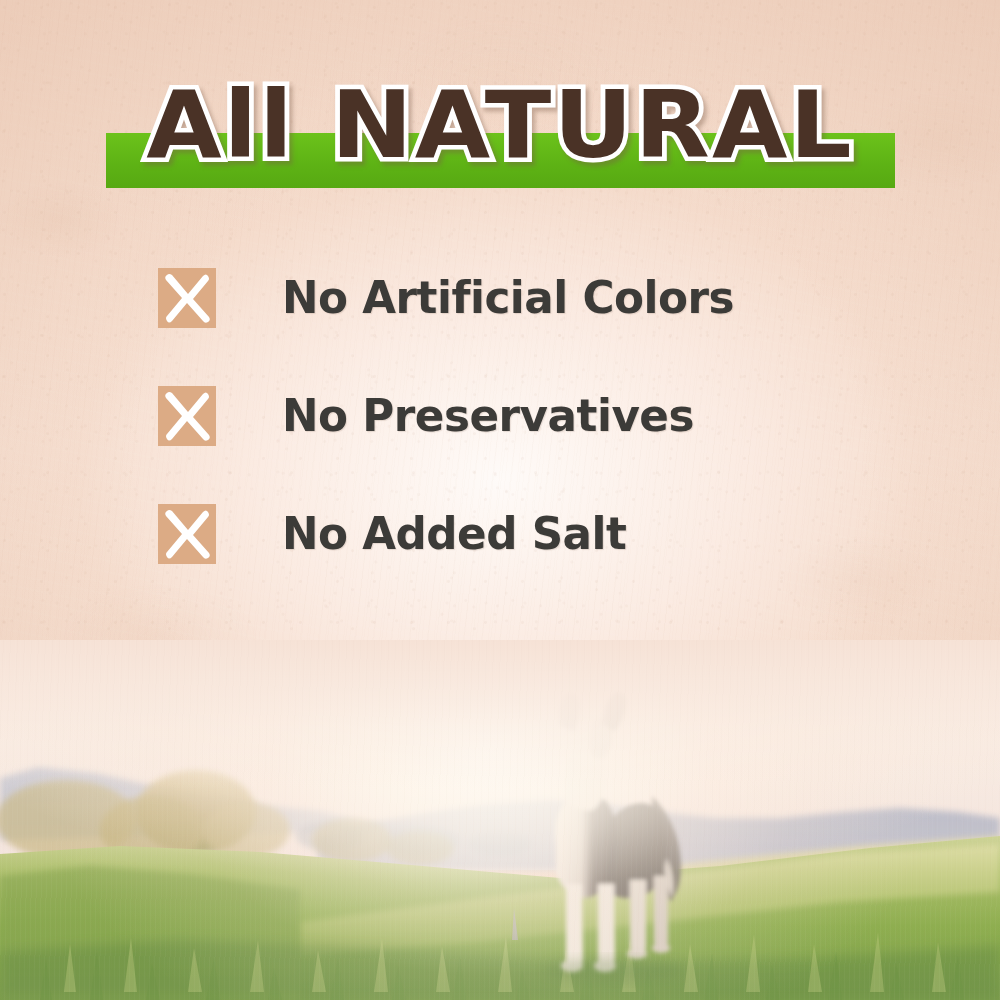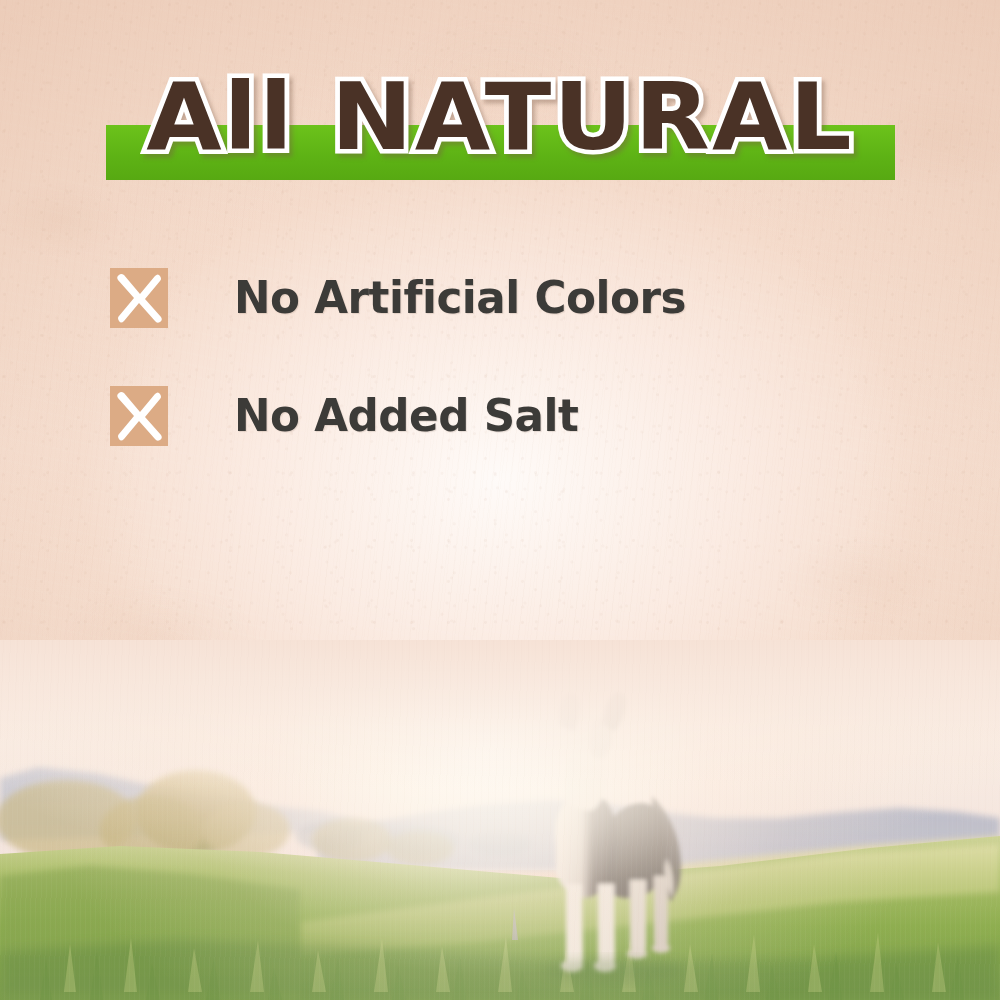--- a/index.html
+++ b/index.html
@@ -67,21 +67,21 @@
   }
   
   .paper-vignette {
     position:absolute; inset:0;
     background:radial-gradient(ellipse 78% 70% at 50% 46%, transparent 46%, rgba(214,166,138,0.26) 100%);
   }
 
   
   #headline-block {
     position:absolute;
-    left:0; top:68px;
+    left:0; top:76px;
     width:1000px; height:120px;padding-left:12px;
   }
   .green-bar {
     position:absolute;
     left:106px; top:57px;
     width:789px; height:55px;
     background:linear-gradient(180deg,#6cc21b 0%,#5eb315 55%,#57a912 100%);
   }
   .headline-text {
     position:absolute;
@@ -107,20 +107,21 @@
     position:absolute;
     left:110px; top:268px;
     width:820px;
   }
   .check-row {
     position:relative;
     height:60px;
     margin-bottom:58px;
     display:flex;
     align-items:center;
+    margin-left:48px;
   }
   .check-row:last-child { margin-bottom:0; }
 
   .check-box {
     position:relative;
     flex:0 0 auto;
     width:58px; height:60px;
     background:#dcab85;
     display:block;
   }
@@ -213,20 +214,28 @@
     <div class="check-row">
       <span class="check-box">
         <svg viewBox="0 0 58 60" xmlns="http://www.w3.org/2000/svg">
           <path d="M9 7 Q11 5 14 7 L30 26 L45 8 Q48 5 50 8 Q52 11 50 13 L35 31 L51 49 Q53 52 50 54 Q47 56 45 53 L29 35 L14 53 Q11 56 9 53 Q7 50 9 48 L24 30 L8 12 Q6 9 9 7 Z" fill="#ffffff"></path>
         </svg>
       </span>
       <span class="check-label">No Artificial Colors</span>
     </div>
 
 
+    <div class="check-row">
+      <span class="check-box">
+        <svg viewBox="0 0 58 60" xmlns="http://www.w3.org/2000/svg">
+          <path d="M9 7 Q11 5 14 7 L30 26 L45 8 Q48 5 50 8 Q52 11 50 13 L35 31 L51 49 Q53 52 50 54 Q47 56 45 53 L29 35 L14 53 Q11 56 9 53 Q7 50 9 48 L24 30 L8 12 Q6 9 9 7 Z" fill="#ffffff"></path>
+        </svg>
+      </span>
+      <span class="check-label">No Preservatives</span>
+    </div>
 
     <div class="check-row">
       <span class="check-box">
         <svg viewBox="0 0 58 60" xmlns="http://www.w3.org/2000/svg">
           <path d="M9 7 Q11 5 14 7 L30 26 L45 8 Q48 5 50 8 Q52 11 50 13 L35 31 L51 49 Q53 52 50 54 Q47 56 45 53 L29 35 L14 53 Q11 56 9 53 Q7 50 9 48 L24 30 L8 12 Q6 9 9 7 Z" fill="#ffffff"></path>
         </svg>
       </span>
       <span class="check-label">No Added Salt</span>
     </div>
 

